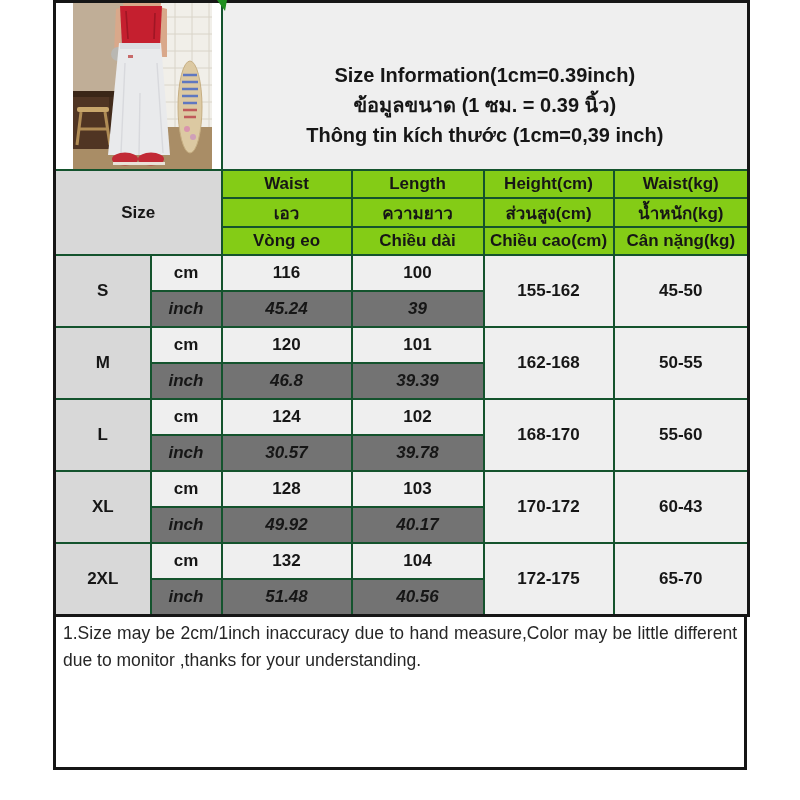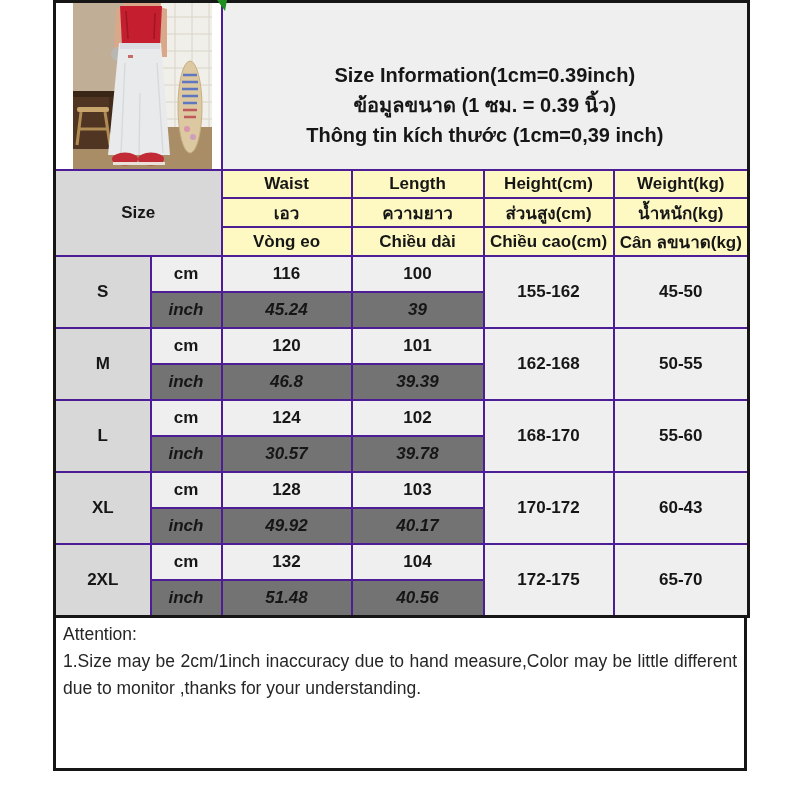--- a/index.html
+++ b/index.html
@@ -1,28 +1,28 @@
 <!DOCTYPE html>
 <html><head>
 <meta charset="utf-8">
 <style>
   html,body{margin:0;padding:0;background:#ffffff;}
   .stage{position:relative;width:800px;height:800px;background:#ffffff;overflow:hidden;
          font-family:"Liberation Sans","DejaVu Sans",sans-serif;color:#161616;}
   .sheet{position:absolute;left:53px;top:0;width:694px;}
   .tbl{border-collapse:collapse;table-layout:fixed;width:694px;border:3px solid #161616;}
-  .tbl td{border:2px solid #4c1d95;text-align:center;vertical-align:middle;
+  .tbl td{border:2px solid #14532d;text-align:center;vertical-align:middle;
           font-weight:bold;font-size:17px;padding:0;overflow:hidden;}
   .photo-cell{background:#ffffff;vertical-align:top;}
   .title-cell{background:#efefef;vertical-align:top;}
   .title-inner{padding-top:38px;line-height:30px;font-size:20px;font-weight:bold;text-align:center;}
   .r-top td{height:166px;}
   .hdr td{height:26px;}
   .body-row td{height:34px;}
-  .g{background:#fef9c3;margin-top:33px;}   
+  .g{background:#84cc16;margin-top:33px;}   
   .lg{background:#efefef;}  
   .w{background:#737373;font-style:italic;}
   .size-head{font-size:34px;background:#d8d8d8;}
   .size-letter{font-size:21px;background:#d8d8d8;}
   .attention{border:3px solid #161616;border-top:0;box-sizing:border-box;
              height:153px;background:#ffffff;padding:3px 7px 0 7px;
              font-size:17.5px;line-height:27px;color:#262626;}
   .attention .just{text-align:justify;}
   .green-tri{position:absolute;left:164px;top:0;width:0;height:0;z-index:5;
              border-top:11px solid #1f8f1f;border-left:8px solid transparent;
@@ -108,33 +108,33 @@
             <div>Thông tin kích thước (1cm=0,39 inch)</div>
           </div>
         </td>
       </tr>
 
       <tr class="hdr">
         <td colspan="2" rowspan="3" class="size-head">Size</td>
         <td class="g">Waist</td>
         <td class="g">Length</td>
         <td class="g">Height(cm)</td>
-        <td class="g">Weight(kg)</td>
+        <td class="g">Waist(kg)</td>
       </tr>
       <tr class="hdr">
         <td class="g">เอว</td>
         <td class="g">ความยาว</td>
         <td class="g">ส่วนสูง(cm)</td>
         <td class="g">น้ำหนัก(kg)</td>
       </tr>
       <tr class="hdr">
         <td class="g">Vòng eo</td>
         <td class="g">Chiều dài</td>
         <td class="g">Chiều cao(cm)</td>
-        <td class="g">Cân ลขนาด(kg)</td>
+        <td class="g">Cân nặng(kg)</td>
       </tr>
 
       <tr class="body-row">
         <td rowspan="2" class="size-letter">S</td>
         <td class="lg">cm</td>
         <td class="lg">116</td>
         <td class="lg">100</td>
         <td rowspan="2" class="lg">155-162</td>
         <td rowspan="2" class="lg">45-50</td>
       </tr>
@@ -196,17 +196,16 @@
       </tr>
       <tr class="body-row">
         <td class="w">inch</td>
         <td class="w">51.48</td>
         <td class="w">40.56</td>
       </tr>
     </tbody>
       </table>
 
     <div class="attention">
-      <div>Attention:</div>
       <div class="just">1.Size may be 2cm/1inch inaccuracy due to hand measure,Color may be little different due to monitor ,thanks for your understanding.</div>
     </div>
   </div>
 </div>
 
 </body></html>

